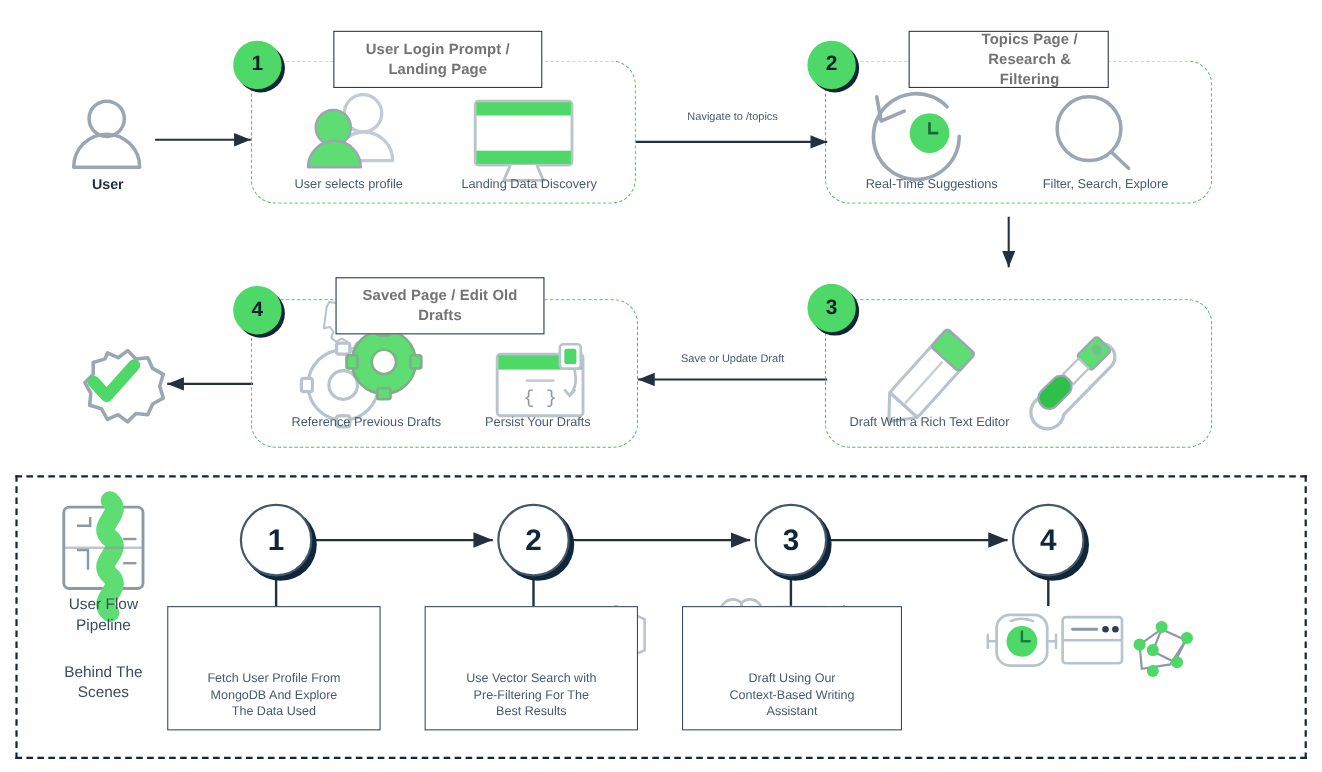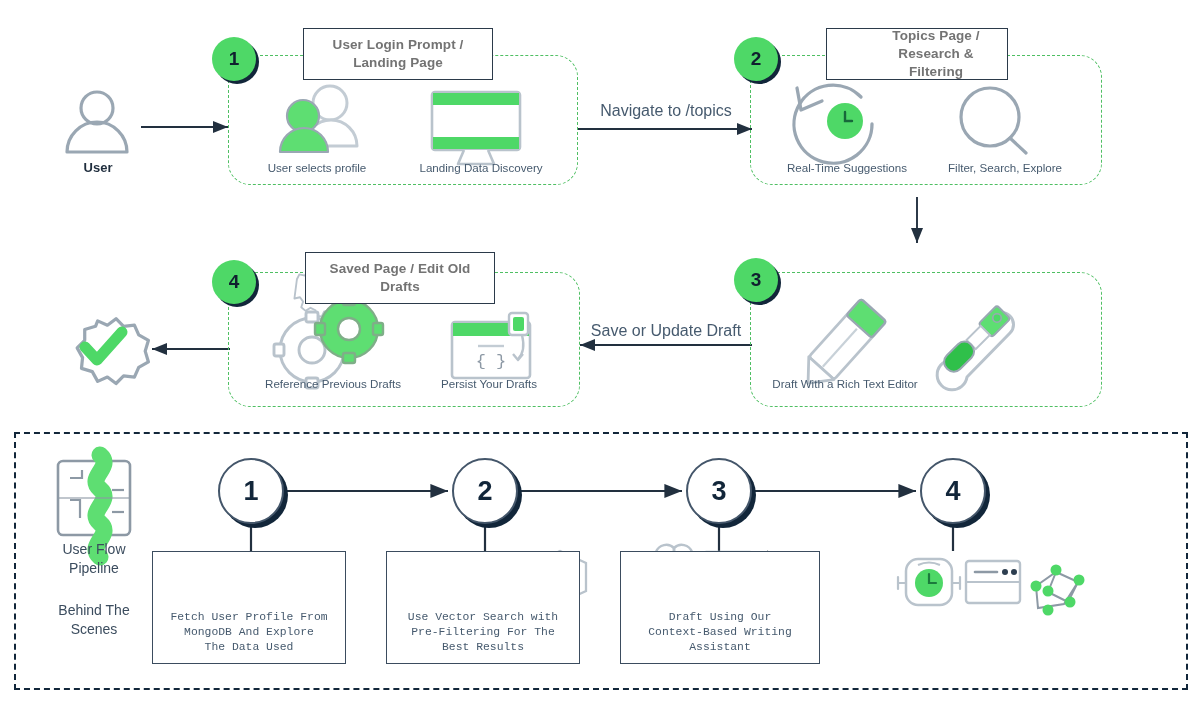--- a/index.html
+++ b/index.html
@@ -22,29 +22,29 @@
          background:#4ed867;box-shadow:3px 3px 0 0 #12263a;
          display:flex;align-items:center;justify-content:center;
          color:#10202f;font-weight:bold;font-size:19px;box-sizing:border-box;}
 
   
   .cap{position:absolute;text-align:center;font-size:11.6px;line-height:1.3;
        color:#465a6e;}
   .cap.bold{font-weight:bold;color:#1f2d3d;font-size:13px;}
 
   
-  .elabel{position:absolute;text-align:center;font-size:16px;line-height:1.32;color:#465a6e;}
+  .elabel{position:absolute;text-align:center;font-size:10px;line-height:1.32;color:#465a6e;}
 
   
   .botregion{position:absolute;border:2px dashed #12263a;box-sizing:border-box;}
   .botcard{position:absolute;box-sizing:border-box;background:#fff;
            border:1.7px solid #3b4c5e;display:flex;flex-direction:column;
            align-items:center;justify-content:flex-start;}
   .botcap{text-align:center;font-size:11.4px;line-height:1.32;color:#465a6e;
-          padding:0 4px;font-family:Liberation Mono, monospace;}
+          padding:0 4px;}
   .bigcircle{position:absolute;width:66px;height:66px;border-radius:50%;
              background:#fff;border:2px solid #44566a;box-shadow:4px 4px 0 0 #12263a;
              display:flex;align-items:center;justify-content:center;
              font-weight:bold;font-size:27px;color:#12263a;box-sizing:border-box;}
   .sidelabel{position:absolute;text-align:center;font-size:14px;line-height:1.35;color:#3b4c5e;}
 
   svg{position:absolute;left:0;top:0;overflow:visible;}
 </style>
 </head>
 <body>

